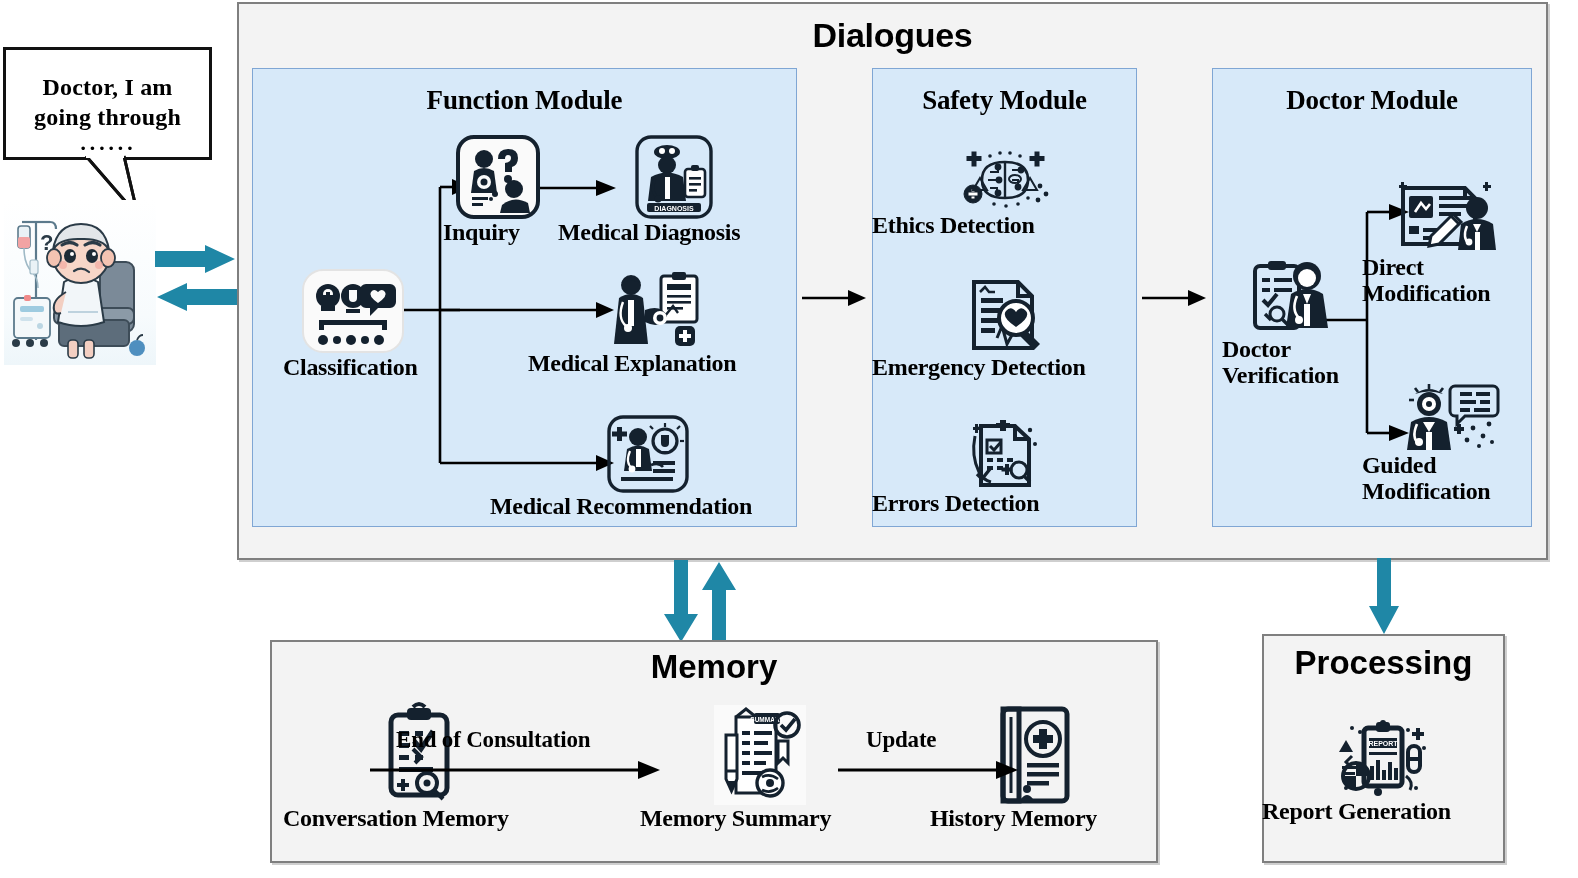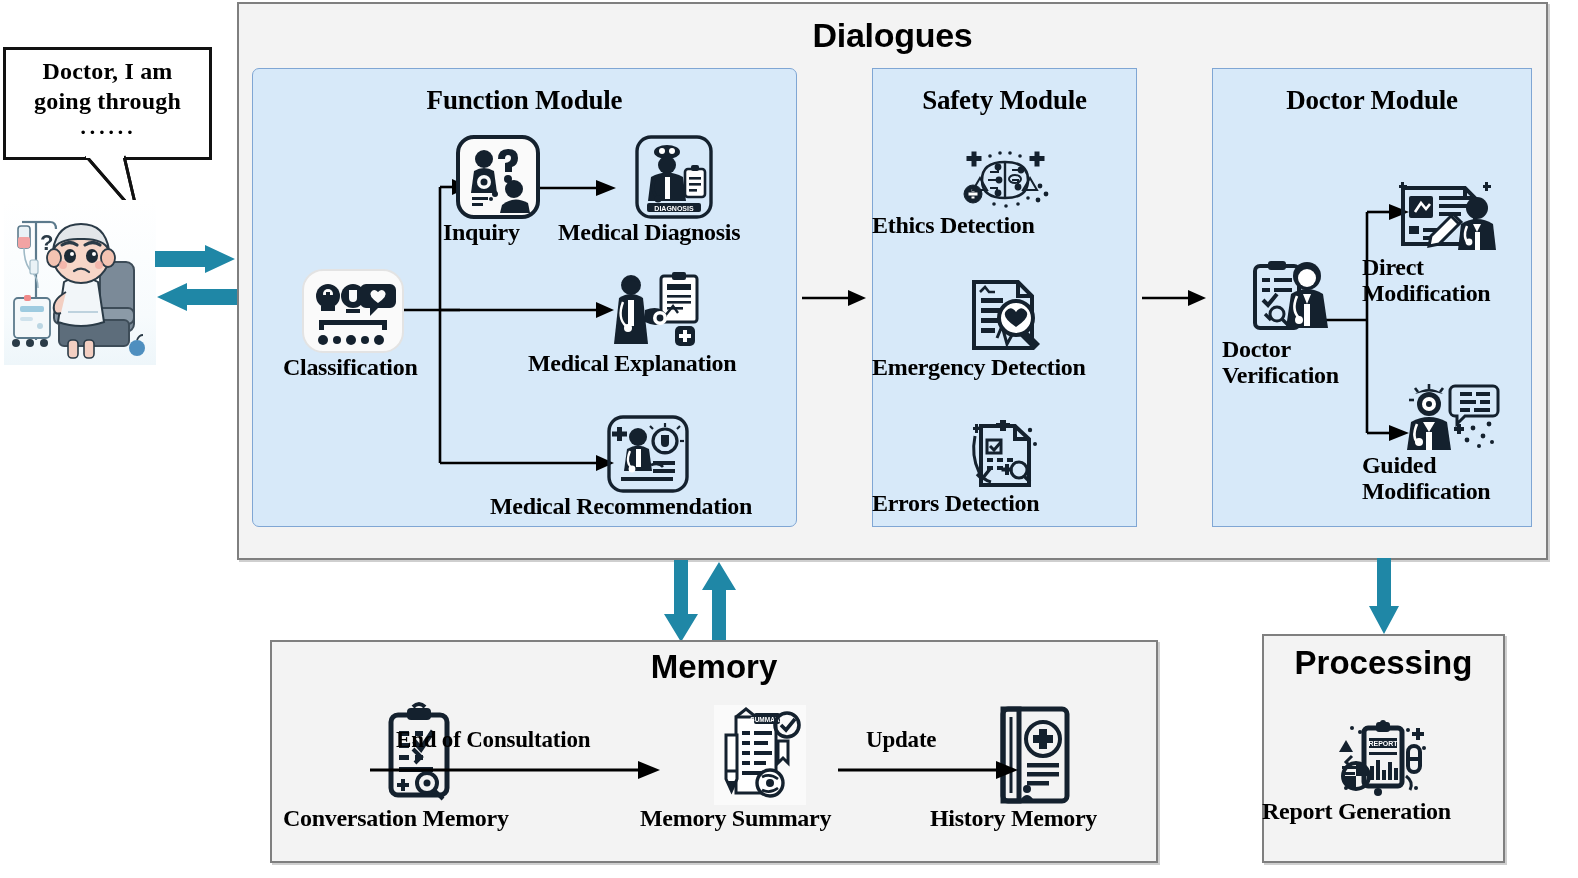--- a/index.html
+++ b/index.html
@@ -3,21 +3,21 @@
 <meta charset="utf-8">
 <style>
   html,body{margin:0;padding:0;background:#ffffff;}
   body{width:1578px;height:878px;position:relative;overflow:hidden;
        font-family:"Liberation Serif","DejaVu Serif",serif;color:#000;}
   .abs{position:absolute;}
 
   
   #speech-bubble{left:3px;top:47px;width:209px;height:113px;background:#fff;
       border:3px solid #111;box-sizing:border-box;display:flex;flex-direction:column;
-      align-items:center;justify-content:flex-start;padding-top:6px;}
+      align-items:center;justify-content:flex-start;padding-top:22px;}
   #speech-bubble .line{font-weight:bold;font-size:24px;line-height:30px;text-align:center;
       letter-spacing:.2px;white-space:nowrap;}
   #speech-bubble .dots{font-weight:bold;font-size:22px;line-height:24px;letter-spacing:2px;margin-top:4px;}
   #bubble-tail{left:80px;top:156px;width:110px;height:66px;}
 
   #patient-illustration{left:4px;top:200px;width:152px;height:165px;
       background:linear-gradient(180deg,#ffffff 0%,#f7fbfd 70%,#eef6fa 100%);}
   #patient-illustration svg{display:block;}
 
   
@@ -28,21 +28,21 @@
       border:2px solid #7F7F7F;box-sizing:border-box;box-shadow:2px 2px 0 #cfcfcf;}
   #dialogues-title{left:237px;top:16px;width:1311px;text-align:center;
       font-family:"Liberation Sans","DejaVu Sans",sans-serif;font-weight:bold;font-size:34px;
       letter-spacing:-.3px;}
 
   
   .module{background:#D7E9F9;border:1.5px solid #7FA6D4;box-sizing:border-box;}
   .module-title{position:absolute;left:0;width:100%;text-align:center;
       font-weight:bold;font-size:27px;top:16px;letter-spacing:-.2px;}
 
-  #function-module{left:252px;top:68px;width:545px;height:459px;border-radius:7px;}
+  #function-module{left:252px;top:68px;width:545px;height:459px;}
   #safety-module{left:872px;top:68px;width:265px;height:459px;}
   #doctor-module{left:1212px;top:68px;width:320px;height:459px;}
 
   
   .node{position:absolute;text-align:left;}
   .node .caption{font-weight:bold;font-size:24px;line-height:26px;white-space:nowrap;letter-spacing:-.3px;}
   .icon-box{display:block;margin:0 auto;}
 
   
   .grayframe{background:#F3F3F3;border:2px solid #7F7F7F;box-sizing:border-box;

